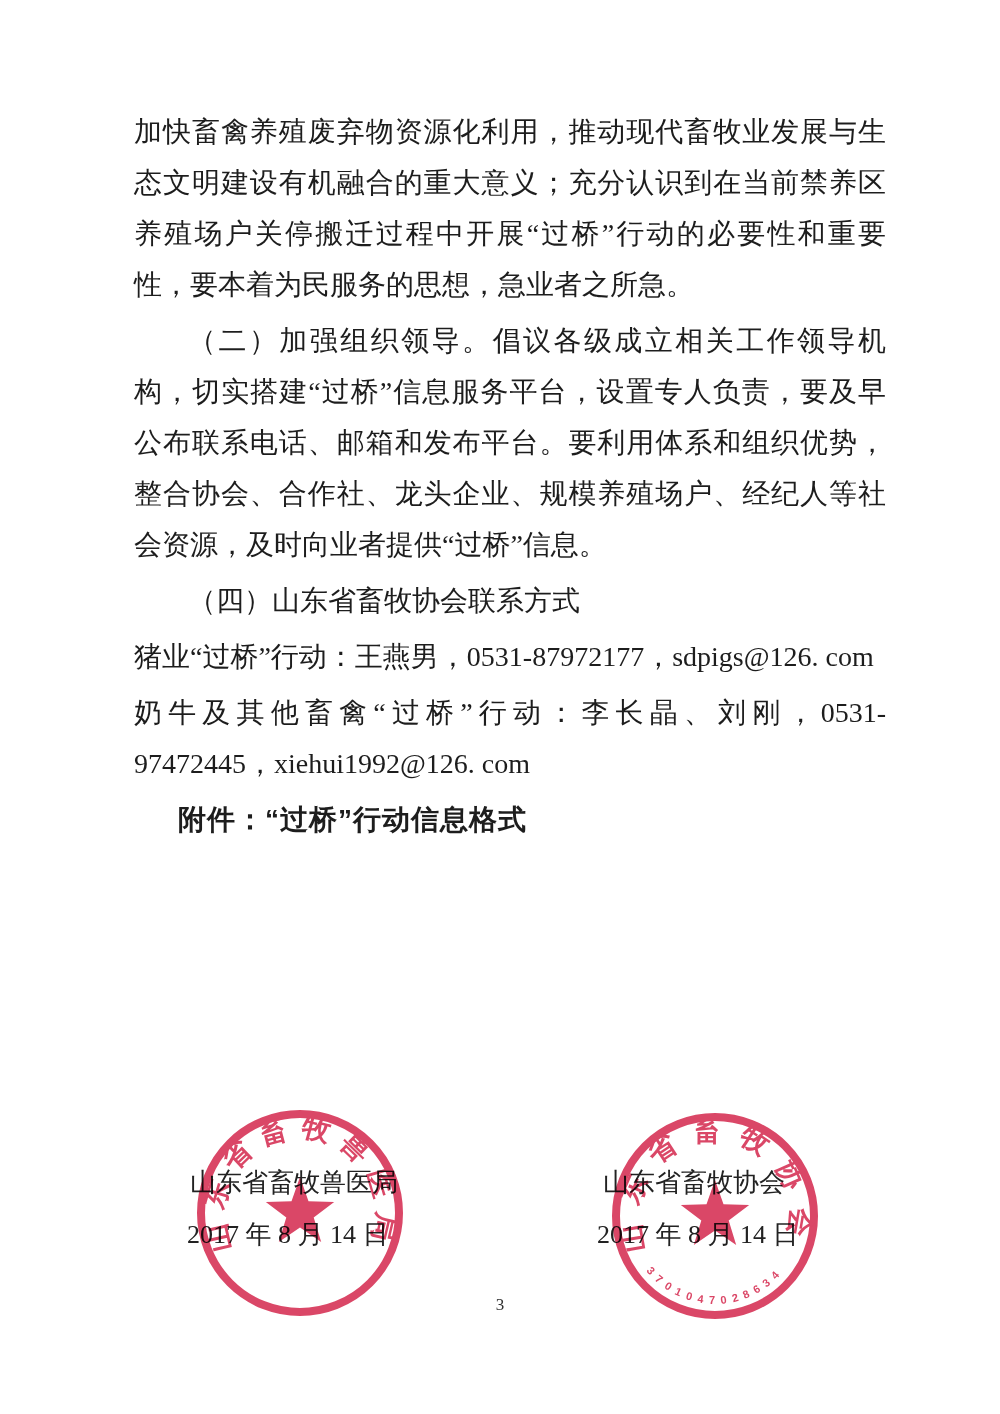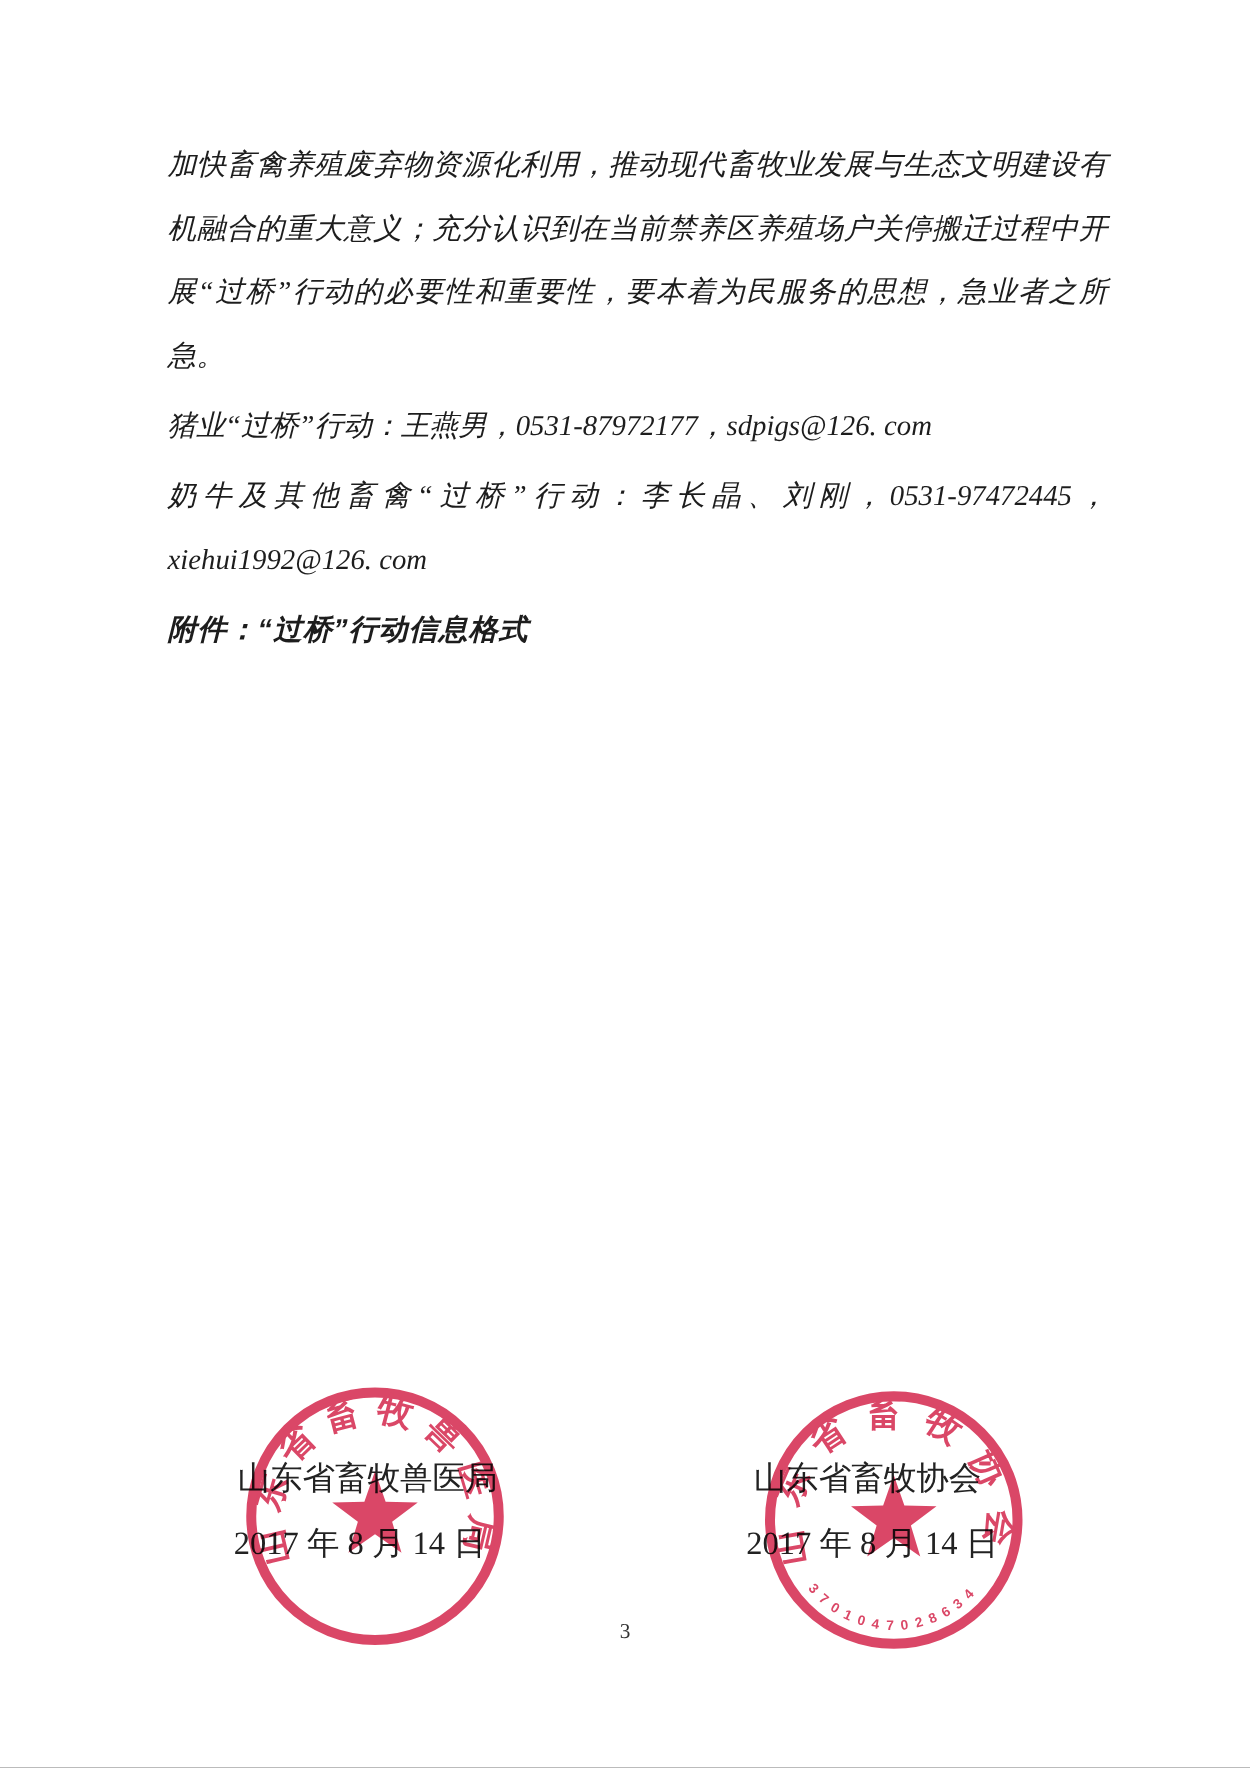--- a/index.html
+++ b/index.html
@@ -14,33 +14,33 @@
     color: #1d1d1d;
   }
   .content {
     position: absolute;
     left: 134px;
     top: 106px;
     width: 752px;
   }
   .para {
     margin: 5px 0 0 0;
-    font-size: 23px;
+    font-size: 28px;
     line-height: 51px;
     text-align: justify;
     text-justify: inter-character;
     letter-spacing: 0px;
-    font-style: italic;
   }
   .para:first-child { margin-top: 0; }
   .indent { text-indent: 54px; }
   .attachment {
     font-family: "Liberation Sans", "DejaVu Sans", sans-serif;
     font-weight: 700;
     letter-spacing: 1px;
+    margin-left: 44px;
   }
   .sig-text {
     position: absolute;
     font-size: 26px;
     line-height: 30px;
     white-space: nowrap;
     color: #222;
   }
   .org-left  { left: 190px; top: 1168px; }
   .date-left { left: 187px; top: 1220px; }
@@ -80,20 +80,22 @@
     color: #333;
   }
 </style>
 </head>
 <body>
 
 <div class="page">
 
   <main class="content">
     <p class="para">加快畜禽养殖废弃物资源化利用，推动现代畜牧业发展与生态文明建设有机融合的重大意义；充分认识到在当前禁养区养殖场户关停搬迁过程中开展“过桥”行动的必要性和重要性，要本着为民服务的思想，急业者之所急。</p>
+    <p class="para indent">（二）加强组织领导。倡议各级成立相关工作领导机构，切实搭建“过桥”信息服务平台，设置专人负责，要及早公布联系电话、邮箱和发布平台。要利用体系和组织优势，整合协会、合作社、龙头企业、规模养殖场户、经纪人等社会资源，及时向业者提供“过桥”信息。</p>
+    <p class="para indent">（四）山东省畜牧协会联系方式</p>
     <p class="para">猪业“过桥”行动：王燕男，0531-87972177，sdpigs@126. com</p>
     <p class="para">奶牛及其他畜禽“过桥”行动：李长晶、刘刚，0531-97472445，xiehui1992@126. com</p>
     <p class="para attachment">附件：“过桥”行动信息格式</p>
   </main>
 
   <div class="sig-text org-left">山东省畜牧兽医局</div>
   <div class="sig-text date-left">2017 年 8 月 14 日</div>
 
   <div class="sig-text org-right">山东省畜牧协会</div>
   <div class="sig-text date-right">2017 年 8 月 14 日</div>

